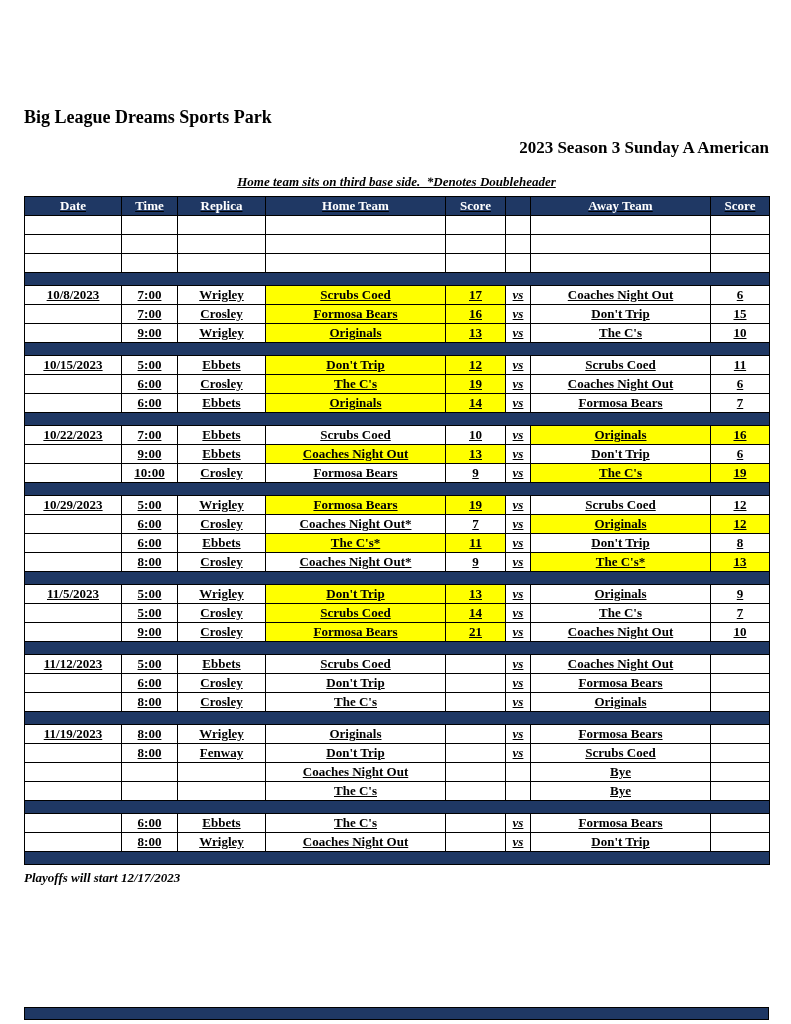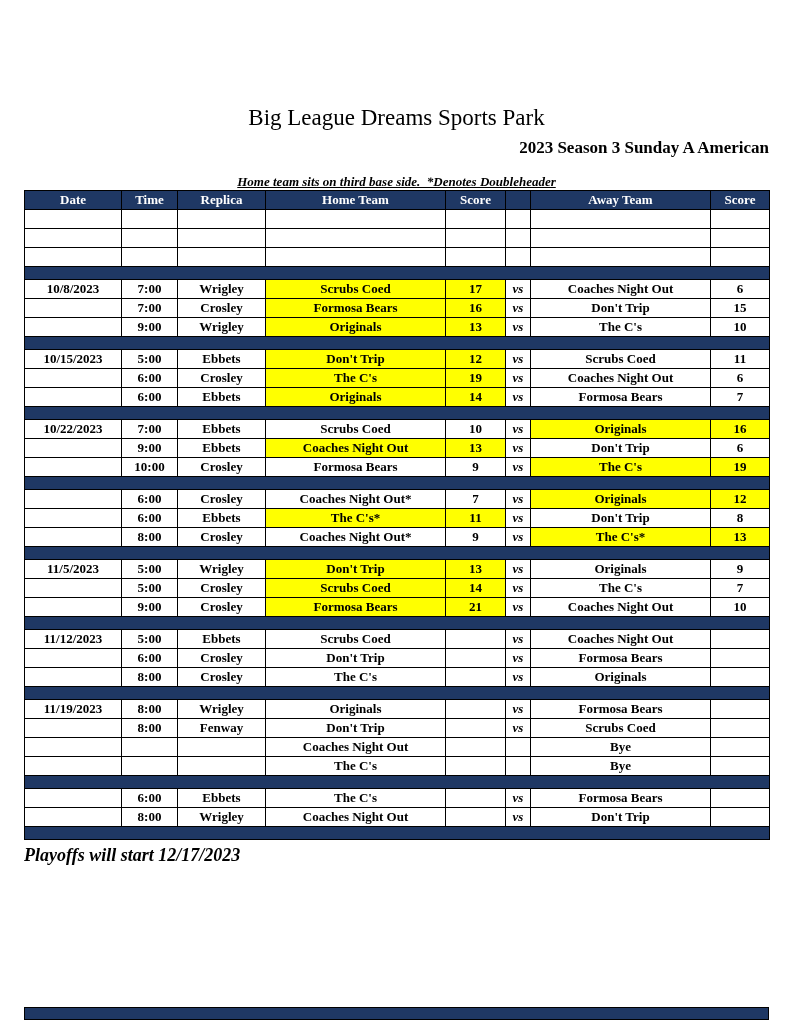--- a/index.html
+++ b/index.html
@@ -9,23 +9,23 @@
     height: 1024px;
     position: relative;
     font-family: "Liberation Serif", serif;
     color: #000;
     overflow: hidden;
   }
   .page { position: absolute; inset: 0; }
   .content { padding: 104px 22px 0 24px; }
 
   .title {
-    text-align: center;
-    font-size: 23px;
-    font-weight: normal;
+    text-align: left;
+    font-size: 18px;
+    font-weight: bold;
     line-height: 27px;
   }
   .subtitle {
     text-align: right;
     font-size: 17px;
     font-weight: bold;
     line-height: 20px;
     margin-top: 7px;
   }
   .note {
@@ -35,20 +35,22 @@
     font-style: italic;
     text-decoration: underline;
     margin-top: 16px;
     white-space: pre-wrap;
   }
 
   table.sched {
     border-collapse: collapse;
     table-layout: fixed;
     width: 745px;
+    margin-top: 6px;
+    text-decoration: underline;
   }
   table.sched th, table.sched td {
     border: 1px solid #000;
     height: 19px;
     font-size: 13px;
     font-weight: bold;
     text-align: center;
     vertical-align: middle;
     padding: 0 2px;
     white-space: nowrap;
@@ -64,21 +66,21 @@
     background: var(--band, #1F3864);
     height: 13px;
     border: 1px solid #000;
   }
   td.win { background: var(--highlight, #FFFF00); }
   td.vs-cell {
     font-size: 11px;
     font-style: italic;
   }
   .footer-note {
-    font-size: 18px;
+    font-size: 13px;
     font-weight: bold;
     font-style: italic;
     margin-top: 5px;
     text-align: left;
   }
   .bottom-bar {
     position: absolute;
     left: 24px;
     top: 1007px;
     width: 745px;
@@ -246,20 +248,30 @@
             <td>Formosa Bears</td>
             <td>9</td>
             <td class="vs-cell">vs</td>
             <td class="win">The C's</td>
             <td class="win">19</td>
           </tr>
           <tr class="sep">
             <td colspan="8"></td>
           </tr>
           <tr>
+            <td>10/29/2023</td>
+            <td>5:00</td>
+            <td>Wrigley</td>
+            <td class="win">Formosa Bears</td>
+            <td class="win">19</td>
+            <td class="vs-cell">vs</td>
+            <td>Scrubs Coed</td>
+            <td>12</td>
+          </tr>
+          <tr>
             <td></td>
             <td>6:00</td>
             <td>Crosley</td>
             <td>Coaches Night Out*</td>
             <td>7</td>
             <td class="vs-cell">vs</td>
             <td class="win">Originals</td>
             <td class="win">12</td>
           </tr>
           <tr>

